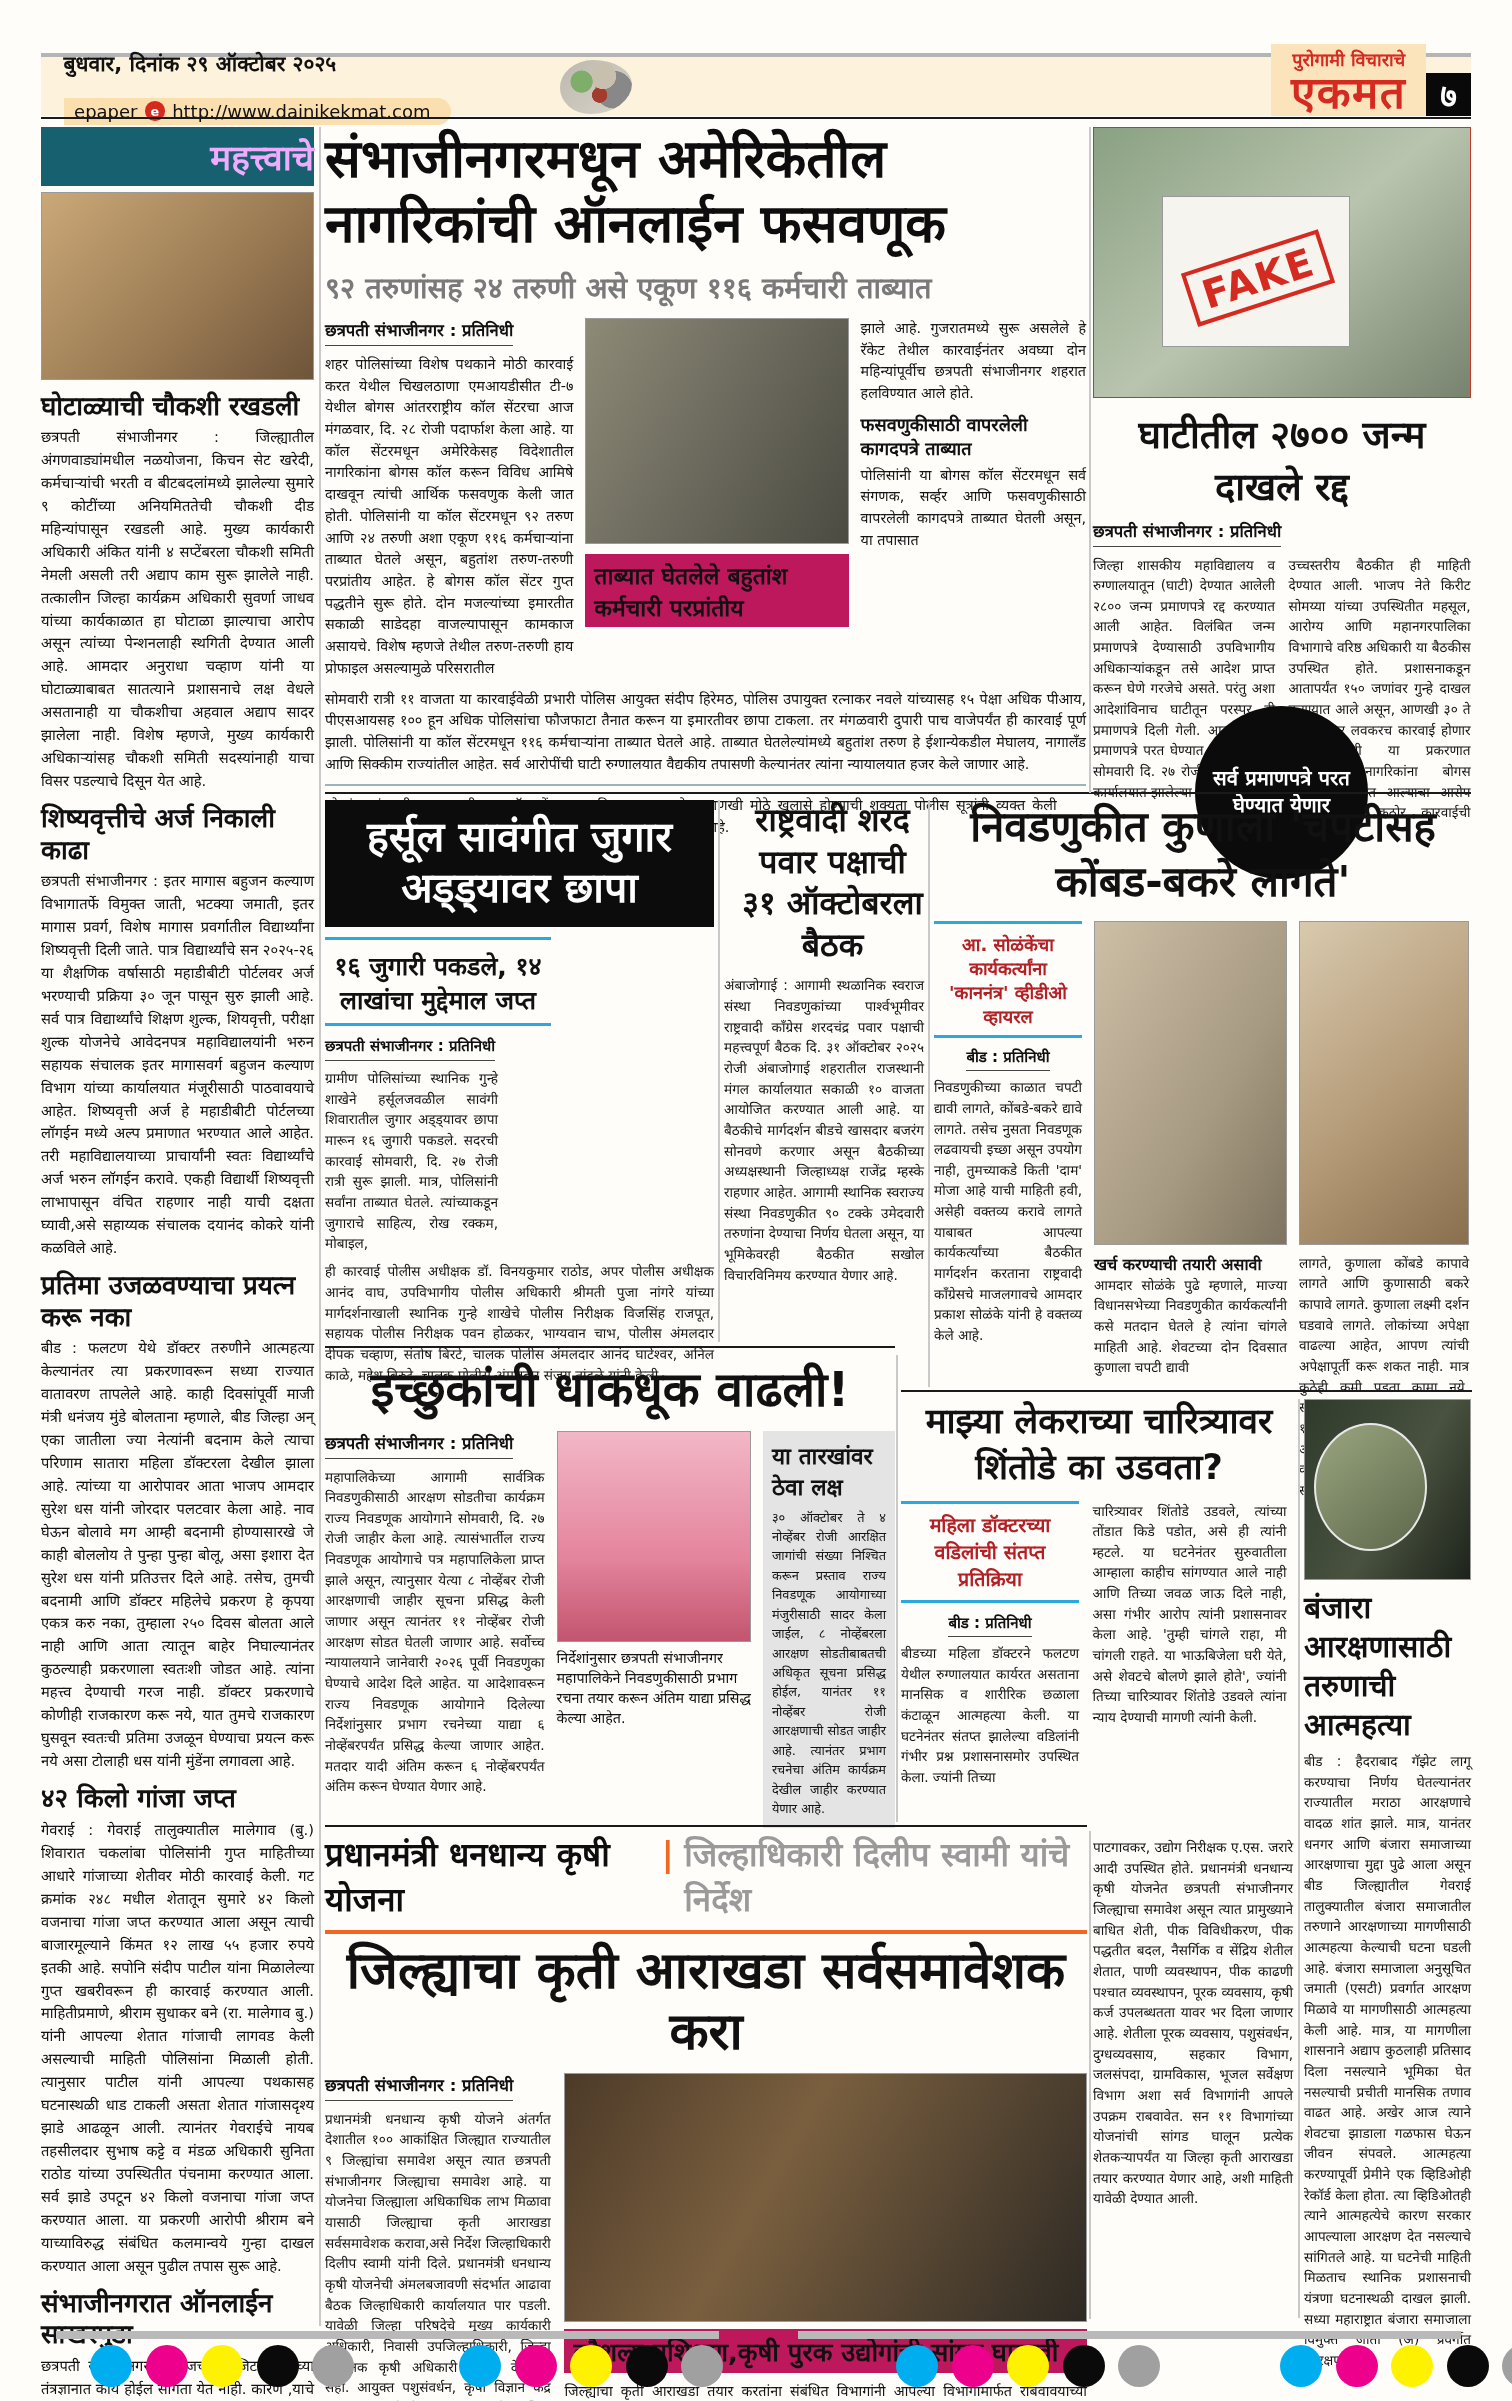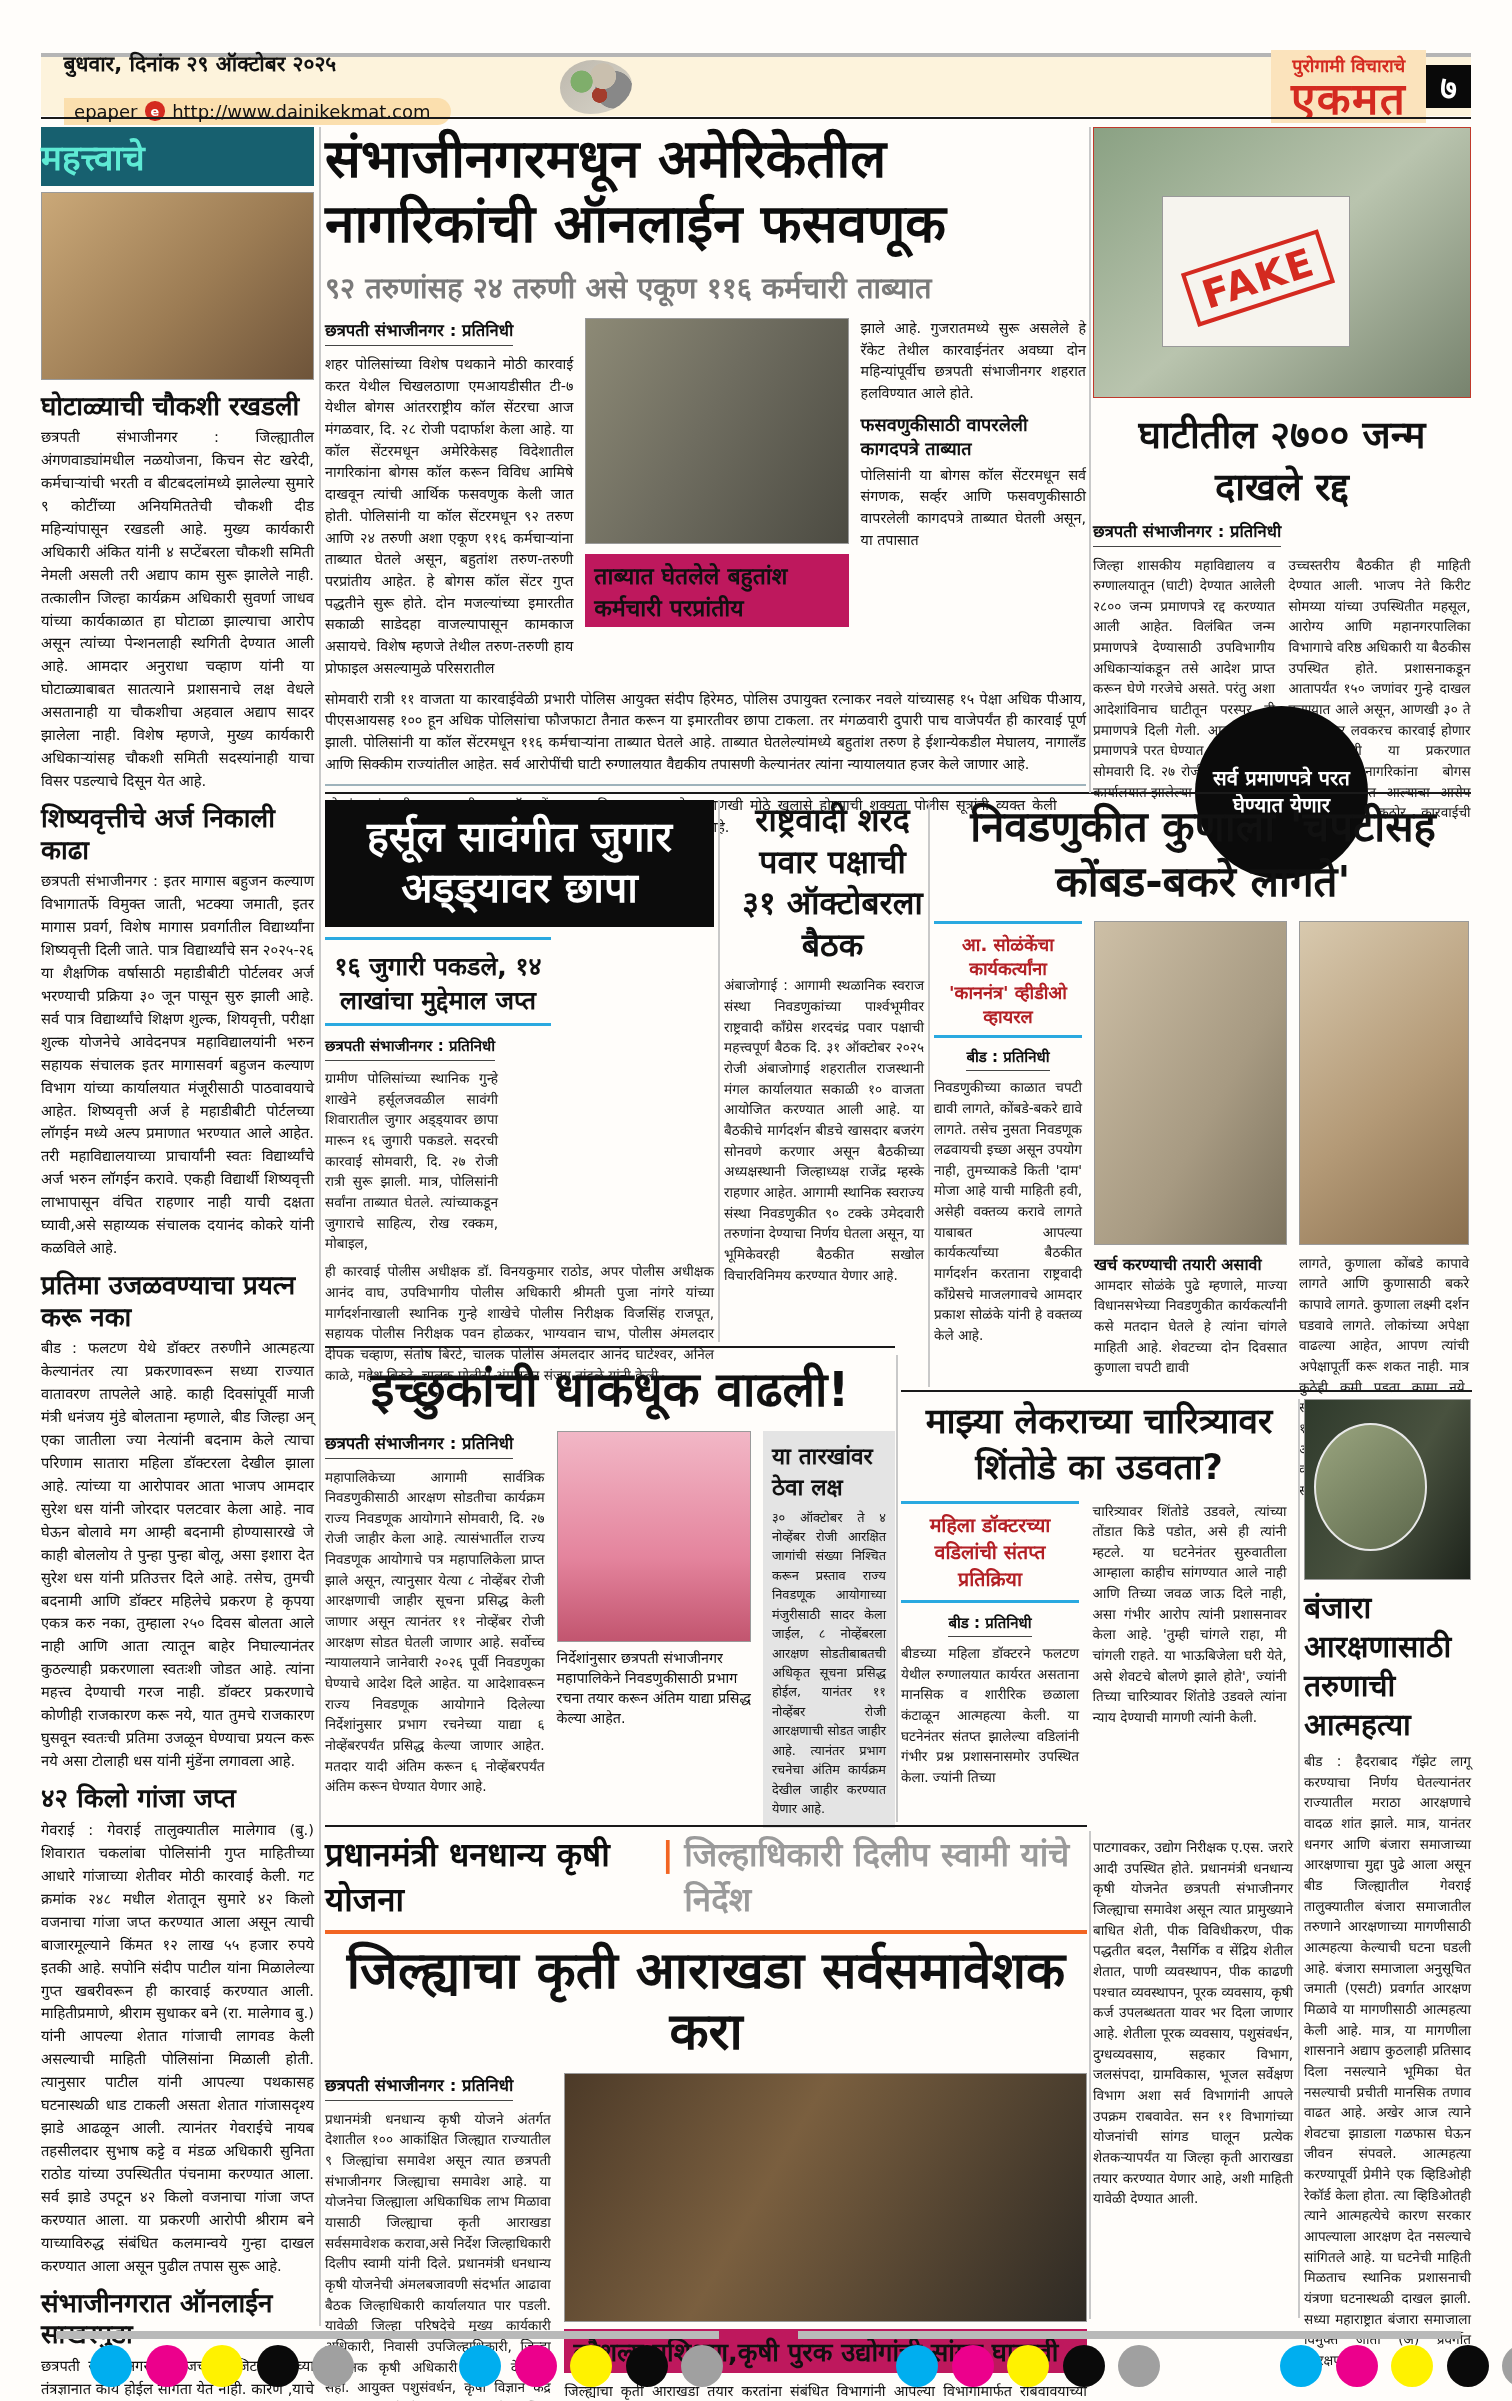--- a/index.html
+++ b/index.html
@@ -21,37 +21,37 @@
   .hdr-map { width:72px; height:54px; margin-left:158px; background:
       radial-gradient(circle at 30% 40%, #7fae6b 0 18%, transparent 19%),
       radial-gradient(circle at 60% 30%, #c9bfae 0 22%, transparent 23%),
       radial-gradient(circle at 55% 65%, #a33c2c 0 14%, transparent 15%),
       radial-gradient(circle at 75% 55%, #888 0 30%, transparent 31%),
       linear-gradient(140deg,#bdb8ad,#d8d4c9);
     border-radius:46% 54% 58% 42% / 52% 44% 56% 48%; }
   .hdr-edition { font-size:38px; font-weight:bold; margin-left:13.6px; white-space:nowrap; }
   .hdr-edition .purple { color:#5b2b86; }
   .hdr-edition .black { color:#161616; }
-  .hdr-right { margin-left:auto; display:flex; align-items:center; height:100%; }
+  .hdr-right { margin-left:auto; display:flex; align-items:flex-end; height:100%; }
   .masthead-box { background:#fbe3bc; padding:3px 19.6px 1.5px; text-align:center; display:flex; flex-direction:column; justify-content:center; }
   .tagline { color:#d42a20; font-size:18px; font-weight:bold; }
   .masthead { color:#d42a20; font-size:44px; font-weight:bold; line-height:1.0; letter-spacing:1.5px; }
   .pageno-box { background:#090909; color:#fff; width:45px; display:flex; align-items:center; justify-content:center; font-size:32px; font-weight:bold; }
   #header-bottom-rule { position:absolute; left:41px; right:41px; top:117px; height:2.3px; background:#1a1a1a; }
   
   .byline { font-weight:bold; font-size:16.6px; padding-bottom:4.5px; border-bottom:1.5px solid #444; width:fit-content; margin-bottom:7.5px; }
   .body-txt { font-size:14.3px; line-height:1.52; text-align:justify; color:#141414; }
   .sm { font-size:13.6px; }
   .photo { width:100%; border:0.8px solid #9a9a9a; }
   .caption { font-size:14.3px; font-weight:bold; line-height:1.4; margin-top:6px; }
   .cyan-rules { border-top:3px solid #2aa9e0; border-bottom:3px solid #2aa9e0; padding:7.5px 3px; text-align:center; }
   .red-sub { color:#b32025; font-weight:bold; }
   
   #leftcol { position:absolute; left:41px; top:127px; width:273px; }
-  .mahattvache { background:#17606f; color:#5eead4; text-align:left; font-size:35px; font-weight:bold; padding:6px 0; }
+  .mahattvache { background:#17606f; color:#f0abfc; text-align:right; font-size:35px; font-weight:bold; padding:6px 0; }
   .lc-title { font-size:26px; font-weight:bold; margin:10.5px 0 4.5px; line-height:1.2; }
   .lc-body { font-size:14.7px; line-height:1.56; text-align:justify; }
   
   #main-article { position:absolute; left:325px; top:127px; width:761px; }
   .main-head { font-size:53px; font-weight:bold; line-height:1.22; color:#0d0d0d; }
   .main-sub { font-size:29px; font-weight:bold; color:#7a7a7a; margin-top:10.5px; }
   .main-cols { display:flex; gap:12px; margin-top:12px; }
   .yellow-band { background:#be185d; font-weight:bold; font-size:23px; padding:4.5px 9px; }
   .wide-par { border-bottom:2.3px solid #9fb3bb; padding-bottom:9px; }
   

